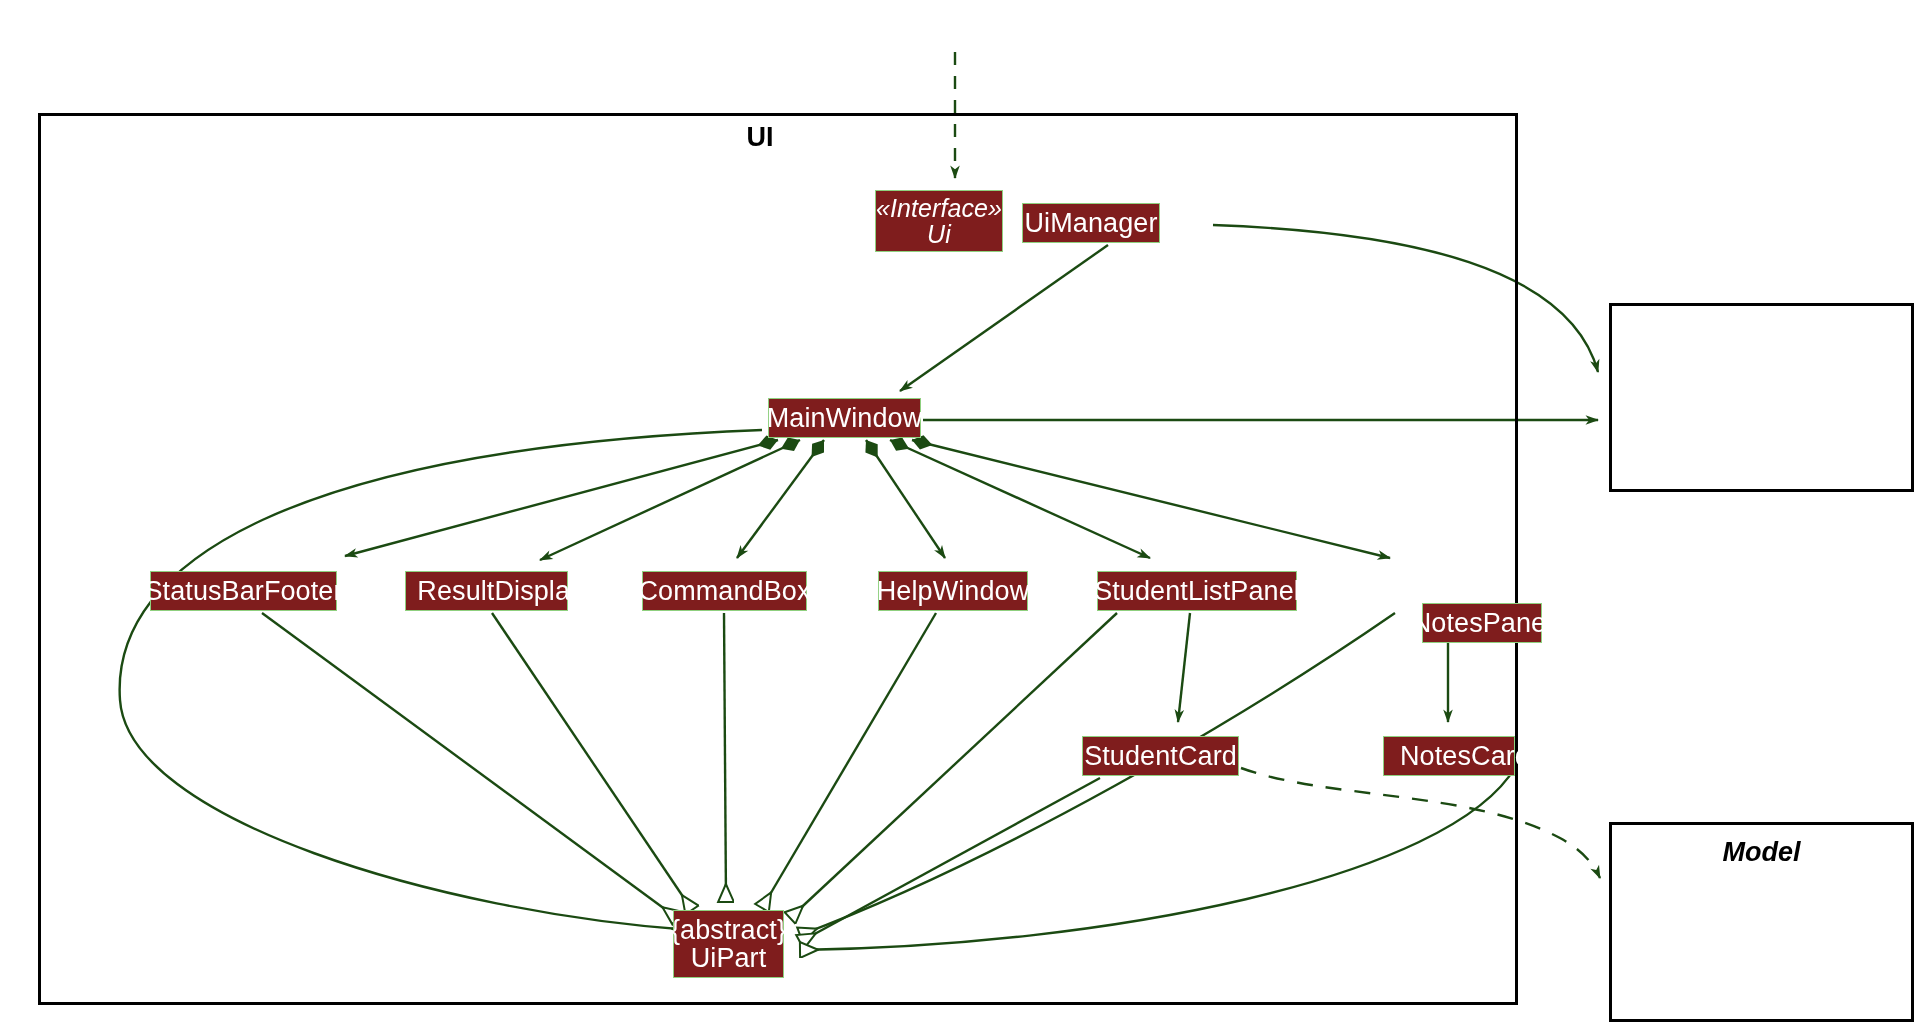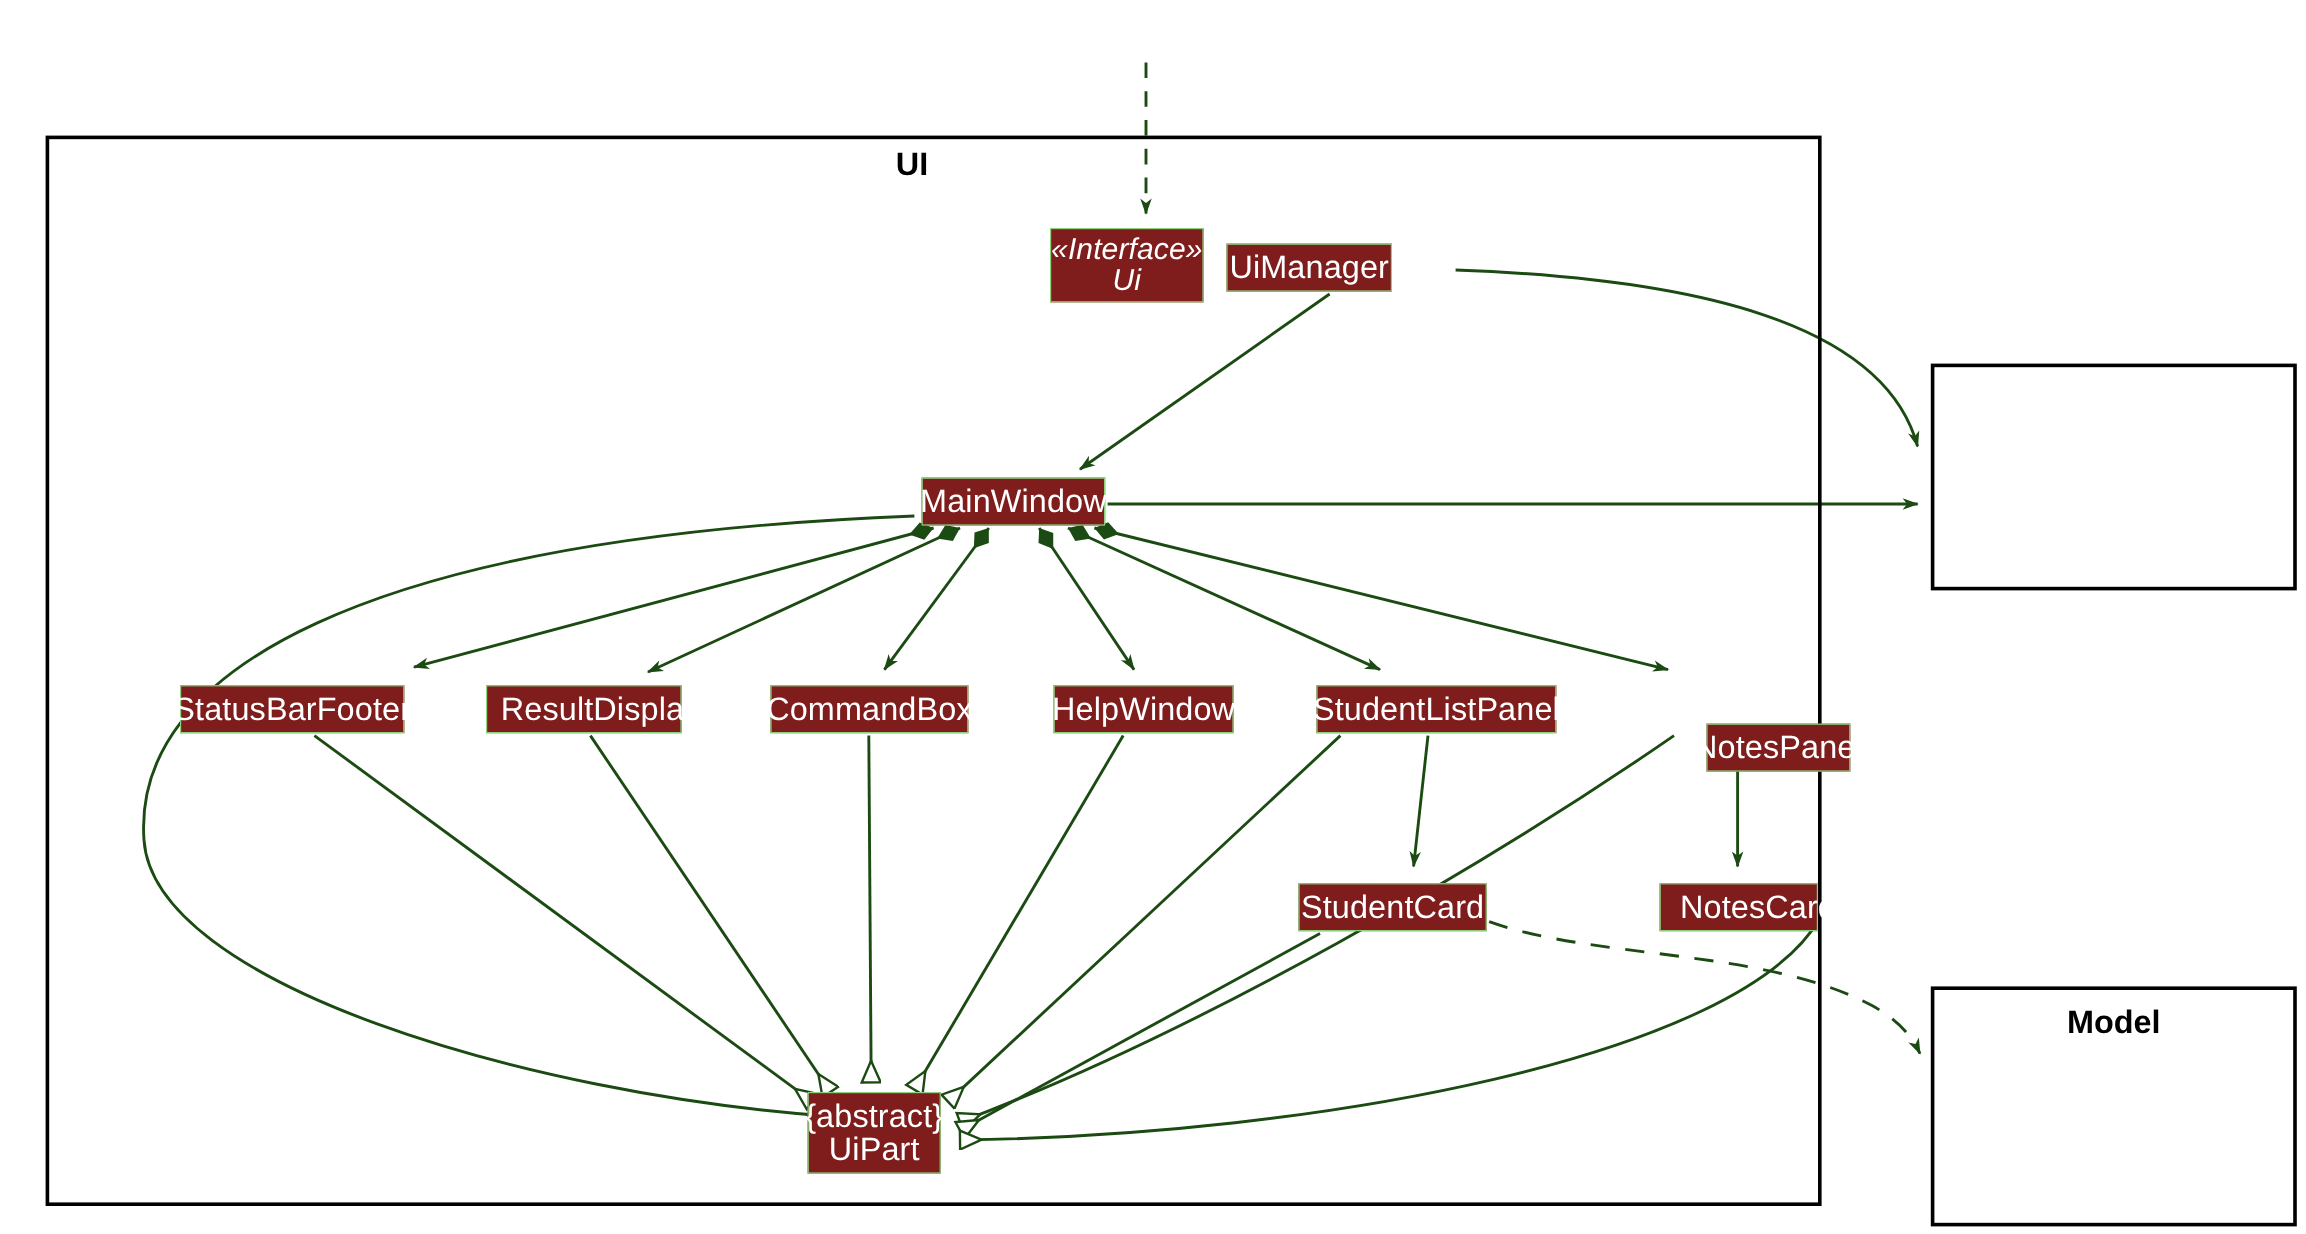--- a/index.html
+++ b/index.html
@@ -134,15 +134,15 @@
   </div>
 
   <div class="node uml-class abs" id="node-uipart" style="left: 673px; top: 910px; width: 111px; height: 68px;">
     <span class="l1">{abstract}</span>
     <span class="l2">UiPart</span>
   </div>
 
   <div class="ext-box" id="box-logic" style="left: 1609px; top: 303px; width: 305px; height: 189px;"></div>
 
   <div class="ext-box" id="box-model" style="left: 1609px; top: 822px; width: 305px; height: 200px;"></div>
-  <div class="ext-title" id="title-model" style="left: 1609px; top: 837px; width: 305px;">Model</div>
+  <div class="ext-title" id="title-model" style="left: 1609px; top: 837px; width: 305px; font-style: italic;">Model</div>
 
 </div>
 
 </body></html>

